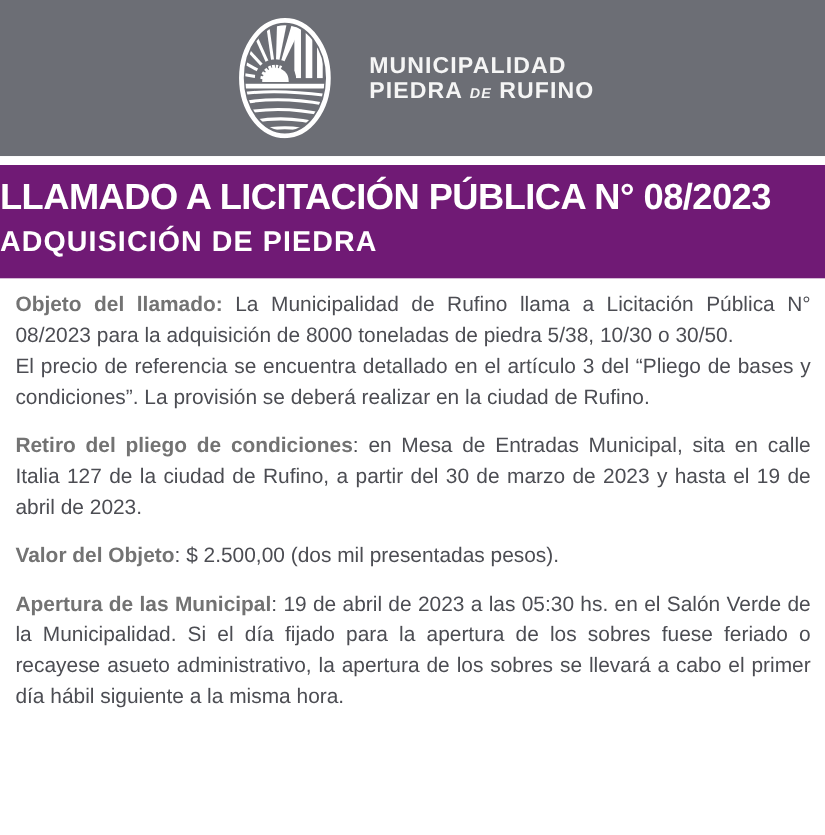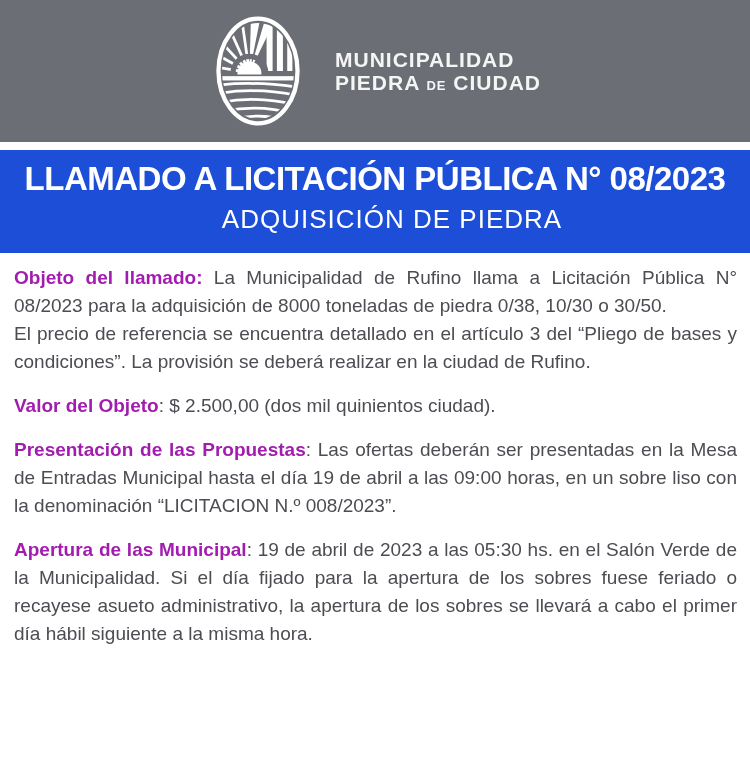--- a/index.html
+++ b/index.html
@@ -12,46 +12,45 @@
   
   .topbar{
     background:#6c6e75;height:142px;flex:0 0 auto;
     display:flex;align-items:center;justify-content:center;
   }
   .brand{display:flex;align-items:center;gap:28px;}
   .logo{width:98px;height:110px;display:block;}
   .orgname{color:#f5f5f5;letter-spacing:1px;line-height:1.1;}
   .org-line1{font-size:21px;font-weight:700;}
   .org-line2{font-size:21px;font-weight:700;}
-  .org-line2 .de{font-size:13px;font-weight:700;}
+  .org-line2 .de{font-size:13px;font-weight:700;font-style:italic;}
   
   .divider{height:8px;background:#ffffff;flex:0 0 auto;}
   
   .banner{
-    background:#1d4ed8;height:103px;flex:0 0 auto;
-    text-align:center;color:#ffffff;box-sizing:border-box;padding-top:10px;
+    background:#701a75;height:103px;flex:0 0 auto;
+    color:#ffffff;box-sizing:border-box;padding-top:10px;
   }
   .banner h1{
     margin:0;font-size:33px;font-weight:700;letter-spacing:-0.5px;
     white-space:nowrap;line-height:1.15;
   }
   .banner h2{
-    margin:7px 0 0;font-size:26px;font-weight:400;letter-spacing:1px;
+    margin:7px 0 0;font-size:26px;font-weight:700;letter-spacing:1px;
     line-height:1.1;
-    padding-left:34px;
   }
   
   .content{
     flex:1 1 auto;box-sizing:border-box;
     padding:11px 13px 0 14px;
     font-size:19px;line-height:28px;color:#4c4d53;
     text-align:justify;
   }
   .para{margin:0 0 16px;}
-  .para strong{color:#a21caf;font-weight:700;}
+  .para strong{color:#737373;font-weight:700;}
   .line2{display:block;}
 </style>
 </head>
 <body>
 
 <div class="page">
 
   <header class="topbar">
     <div class="brand">
       <svg class="logo" viewBox="0 0 100 128" aria-hidden="true">
@@ -94,37 +93,37 @@
           </g>
         </g>
 
         <ellipse cx="50" cy="64" rx="46" ry="61" fill="none" stroke="#ffffff" stroke-width="5"></ellipse>
       </svg>
       <div class="orgname">
         <div class="org-line1">MUNICIPALIDAD</div>
         <div class="org-line2">
           <span>PIEDRA</span>
           <span class="de">DE</span>
-          <span>CIUDAD</span>
+          <span>RUFINO</span>
         </div>
       </div>
     </div>
   </header>
 
   <div class="divider"></div>
 
   <section class="banner">
     <h1>LLAMADO A LICITACIÓN PÚBLICA N° 08/2023</h1>
     <h2>ADQUISICIÓN DE PIEDRA</h2>
   </section>
 
   <main class="content">
-    <p class="para"><strong>Objeto del llamado:</strong><span> La Municipalidad de Rufino llama a Licitación Pública N° 08/2023 para la adquisición de 8000 toneladas de piedra 0/38, 10/30 o 30/50.</span><span class="line2">El precio de referencia se encuentra detallado en el artículo 3 del “Pliego de bases y condiciones”. La provisión se deberá realizar en la ciudad de Rufino.</span></p>
+    <p class="para"><strong>Objeto del llamado:</strong><span> La Municipalidad de Rufino llama a Licitación Pública N° 08/2023 para la adquisición de 8000 toneladas de piedra 5/38, 10/30 o 30/50.</span><span class="line2">El precio de referencia se encuentra detallado en el artículo 3 del “Pliego de bases y condiciones”. La provisión se deberá realizar en la ciudad de Rufino.</span></p>
 
+    <p class="para"><strong>Retiro del pliego de condiciones</strong><span>: en Mesa de Entradas Municipal, sita en calle Italia 127 de la ciudad de Rufino, a partir del 30 de marzo de 2023 y hasta el 19 de abril de 2023.</span></p>
 
-    <p class="para"><strong>Valor del Objeto</strong><span>: $ 2.500,00 (dos mil quinientos ciudad).</span></p>
+    <p class="para"><strong>Valor del Objeto</strong><span>: $ 2.500,00 (dos mil presentadas pesos).</span></p>
 
-    <p class="para"><strong>Presentación de las Propuestas</strong><span>: Las ofertas deberán ser presentadas en la Mesa de Entradas Municipal hasta el día 19 de abril a las 09:00 horas, en un sobre liso con la denominación “LICITACION N.º 008/2023”.</span></p>
 
     <p class="para"><strong>Apertura de las Municipal</strong><span>: 19 de abril de 2023 a las 05:30 hs. en el Salón Verde de la Municipalidad. Si el día fijado para la apertura de los sobres fuese feriado o recayese asueto administrativo, la apertura de los sobres se llevará a cabo el primer día hábil siguiente a la misma hora.</span></p>
   </main>
 
 </div>
 
 </body></html>

